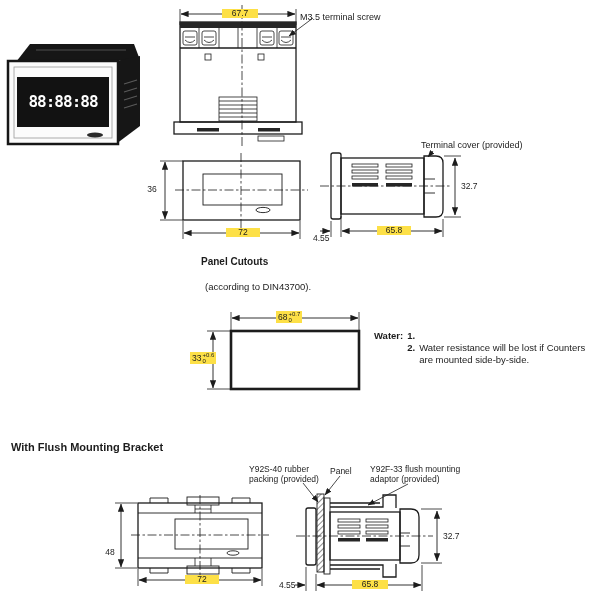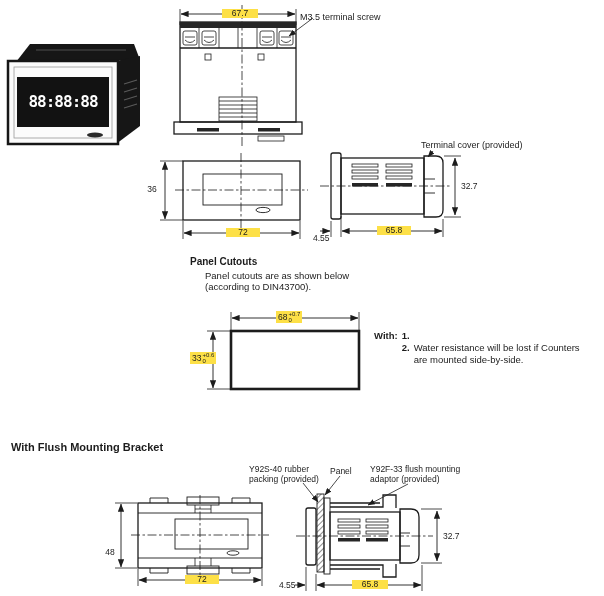--- a/index.html
+++ b/index.html
@@ -230,43 +230,42 @@
 <div class="dim ctr bgw" style="left:226px;top:228px;width:30px;">72</div>
 
 <div class="lbl" style="left:421px;top:140px;">Terminal cover (provided)</div>
 
 <div class="dim" style="left:461px;top:182px;">32.7</div>
 
 <div class="dim" style="left:313px;top:234px;">4.55</div>
 
 <div class="dim ctr bgw" style="left:377px;top:226px;width:30px;">65.8</div>
 
-<div class="h2" style="left:190px;top:256px;">Panel Cutouts</div>
-<div class="body9" style="left:205px;top:270px;">Panel cutouts are as shown below</div>
+<div class="h2" style="left:201px;top:256px;">Panel Cutouts</div>
 <div class="body9" style="left:205px;top:281px;">(according to DIN43700).</div>
 
 <div class="dim bgw tolwrap" style="left:276px;top:311px;align-items:center;">
   <span>68</span>
   <span class="tolstack">
     <span>+0.7</span>
     <span>0</span>
   </span>
 </div>
 
 <div class="dim bgw tolwrap" style="left:190px;top:352px;">
   <span>33</span>
   <span class="tolstack">
     <span>+0.6</span>
     <span>0</span>
   </span>
 </div>
 
 <div class="note" style="left:374px;top:330px;width:226px;">
   <div class="note-row">
-    <span class="b">With:</span>
+    <span class="b">Water:</span>
     <div>
       <div class="note-item">
         <span class="b num">1.</span>
       </div>
       <div class="note-item">
         <span class="b num">2.</span>
         <div>
           <div>Water resistance will be lost if Counters</div>
           <div>are mounted side-by-side.</div>
         </div>

